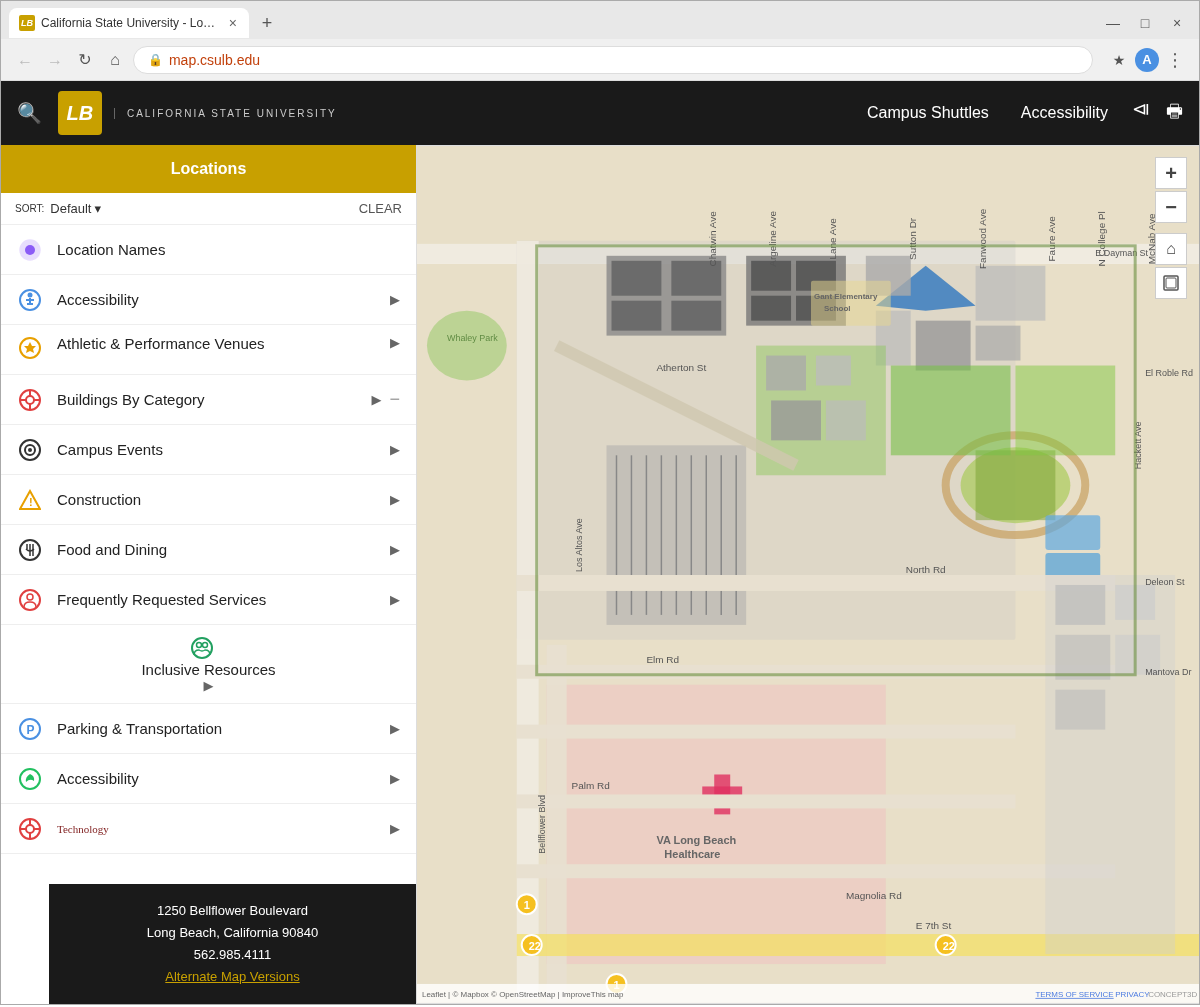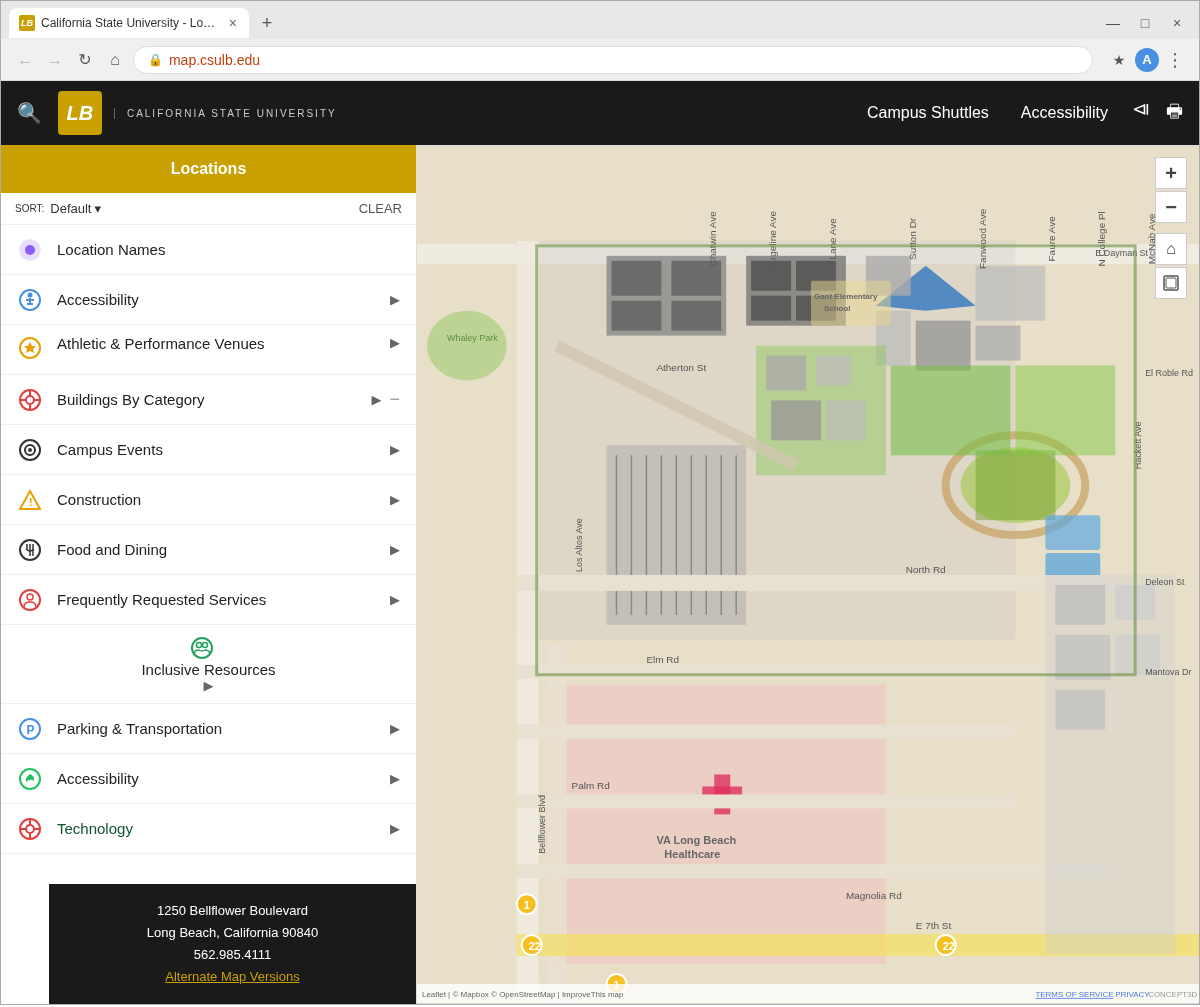--- a/index.html
+++ b/index.html
@@ -224,21 +224,21 @@
             <div style="width:26px;height:26px;margin-right:14px;display:flex;align-items:center;justify-content:center;flex-shrink:0;">
               <svg width="22" height="22" viewBox="0 0 22 22">
                   <circle cx="11" cy="11" r="10" fill="none" stroke="#e04040" stroke-width="2"></circle>
                   <circle cx="11" cy="11" r="4" fill="none" stroke="#e04040" stroke-width="2"></circle>
                   <line x1="11" y1="1" x2="11" y2="7" stroke="#e04040" stroke-width="2"></line>
                   <line x1="11" y1="15" x2="11" y2="21" stroke="#e04040" stroke-width="2"></line>
                   <line x1="1" y1="11" x2="7" y2="11" stroke="#e04040" stroke-width="2"></line>
                   <line x1="15" y1="11" x2="21" y2="11" stroke="#e04040" stroke-width="2"></line>
                 </svg>
             </div>
-            <span style="flex:1;font-size:15px;color:#14532d;">Technology</span>
+            <span style="flex:1;font-size:11px;color:#7f1d1d;font-family:Liberation Serif, serif;">Technology</span>
             <span style="color:#666;font-size:13px;">▶</span>
           </div>
 
         </div>
 
         <div style="position:absolute;right:-20px;top:50%;transform:translateY(-50%);width:20px;height:40px;background:#c8a000;display:flex;align-items:center;justify-content:center;cursor:pointer;z-index:10;border-radius:0 4px 4px 0;color:white;font-size:13px;">◀</div>
 
         <div style="background:#1a1a1a;color:white;text-align:center;padding:16px;font-size:13px;line-height:1.7;flex-shrink:0;margin-left:48px;">
           <div>1250 Bellflower Boulevard</div>
           <div>Long Beach, California 90840</div>

